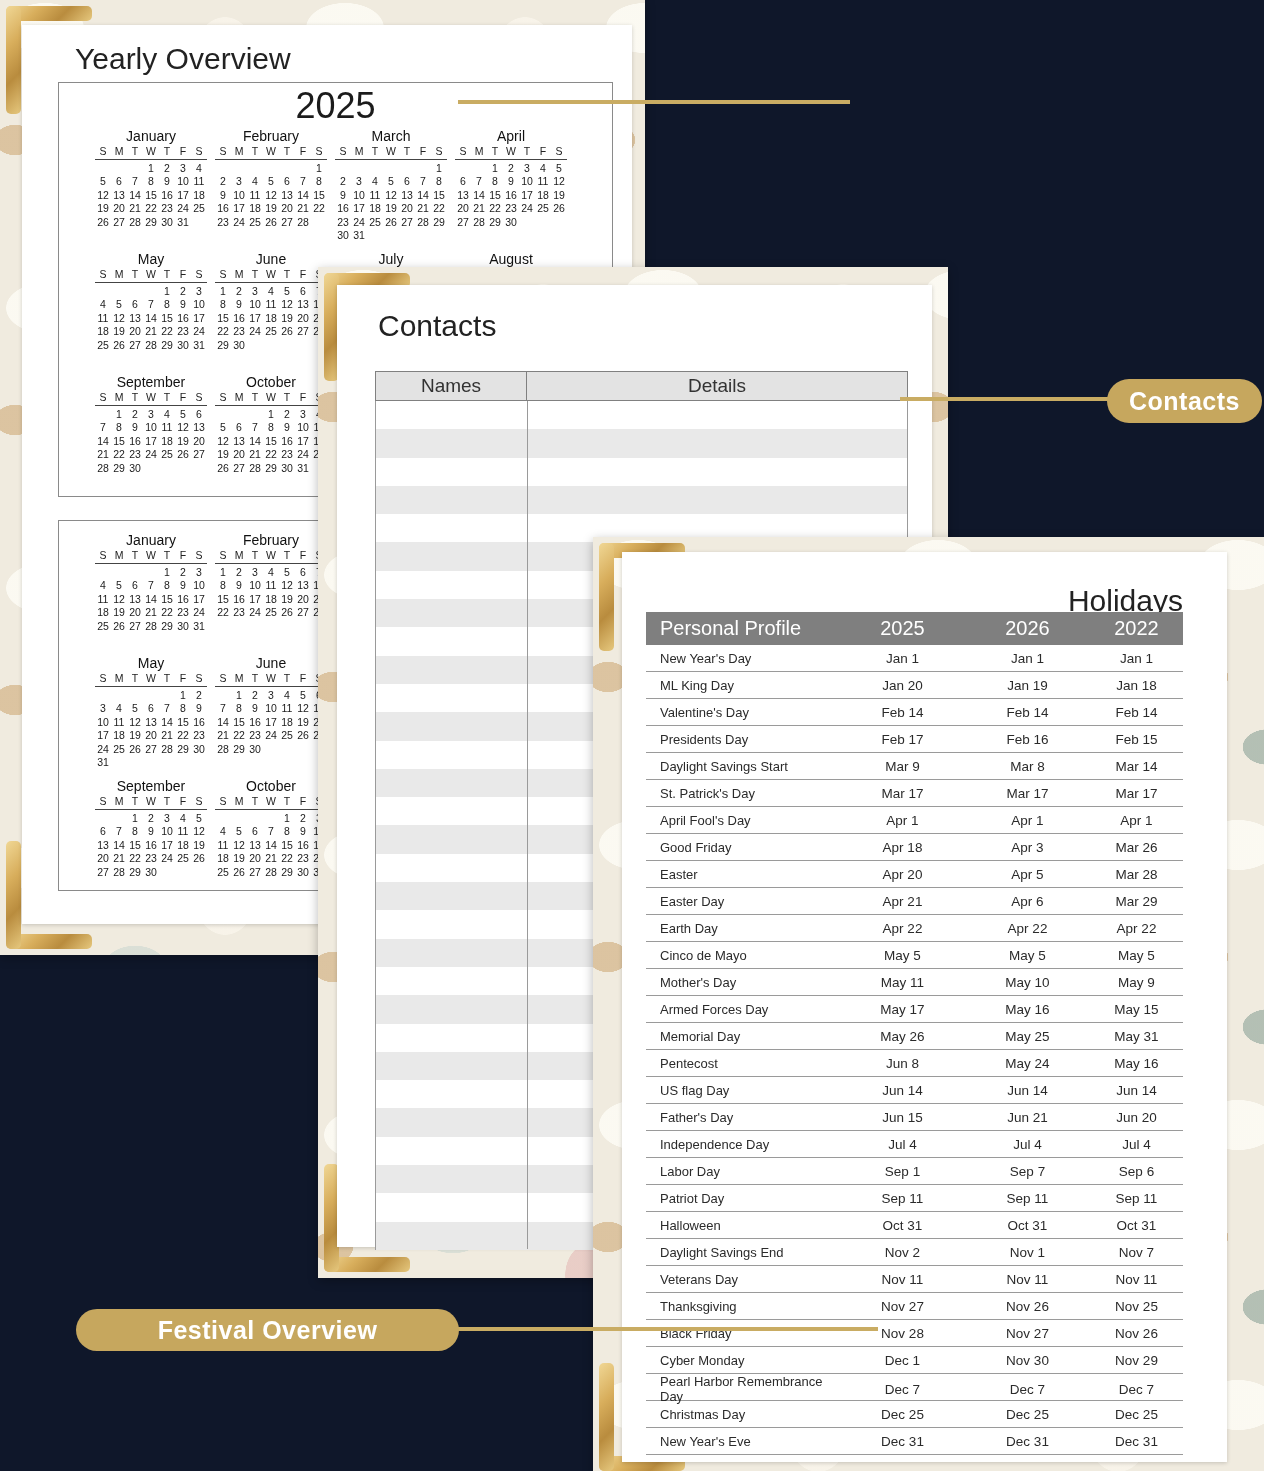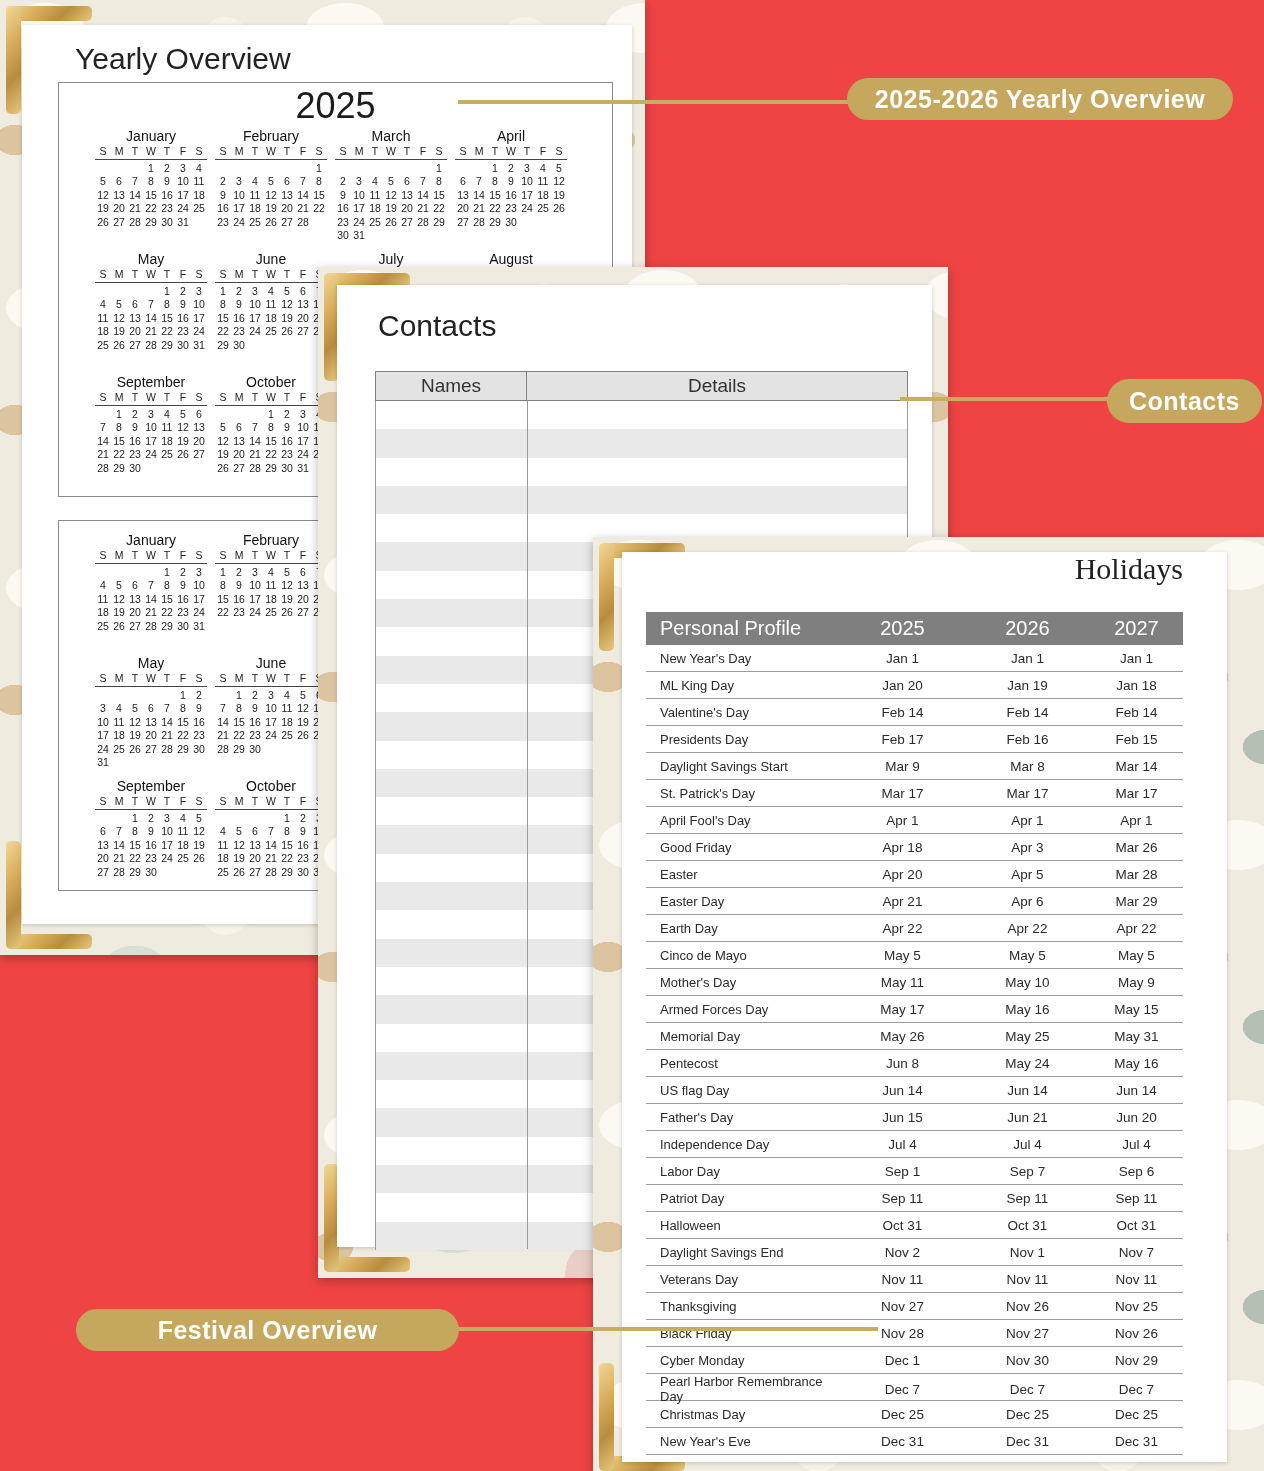--- a/index.html
+++ b/index.html
@@ -1,16 +1,16 @@
 <!DOCTYPE html>
 <html><head>
 <meta charset="utf-8">
 <style>
   html,body{margin:0;padding:0;background:#ffffff;}
-  .canvas{position:relative;width:1264px;height:1471px;overflow:hidden;background:#ef4444;
+  .canvas{position:relative;width:1264px;height:1471px;overflow:hidden;background:#0f172a;
           font-family:"Liberation Sans", sans-serif;color:#1b1b1b;}
 
   
   .cover{position:absolute;box-shadow:0 3px 10px rgba(0,0,0,.28);}
   .floral{
     background-color:#f0ebdf;
     background-image:
       radial-gradient(ellipse 70px 45px at 15% 10%, rgba(252,250,243,.95) 55%, rgba(252,250,243,0) 56%),
       radial-gradient(ellipse 55px 70px at 75% 20%, rgba(248,244,234,.9) 55%, rgba(248,244,234,0) 56%),
       radial-gradient(ellipse 60px 40px at 45% 45%, rgba(214,221,213,.85) 50%, rgba(214,221,213,0) 51%),
@@ -66,21 +66,21 @@
   .c-h-cell + .c-h-cell{border-left:none;}
   .c-body{position:relative;height:849px;border-left:1px solid #9a9a9a;border-right:1px solid #9a9a9a;
           border-bottom:1px solid #9a9a9a;box-sizing:border-box;}
   .c-row{height:28.3px;}
   .c-row.alt{background:#e9e9e9;}
   .c-divider{position:absolute;left:151px;top:0;width:1px;height:100%;background:#9a9a9a;}
 
   
   #cover3{left:593px;top:537px;width:671px;height:940px;z-index:5;}
   #sheet3{left:622px;top:552px;width:605px;height:910px;z-index:6;}
-  #sheet3 .page-title{right:44px;top:0;font-family:Liberation Serif, serif;}
+  #sheet3 .page-title{right:44px;top:32px;}
   .h-table{position:absolute;left:24px;top:60px;width:537px;}
   .h-header{display:grid;grid-template-columns:194px 125px 125px 93px;height:33px;
             background:#7f7f7f;color:#fff;font-weight:normal;font-size:20px;align-items:center;}
   .h-header .h-profile{padding-left:14px;}
   .h-header .h-year{text-align:center;}
   .h-row{display:grid;grid-template-columns:194px 125px 125px 93px;height:26px;
          border-bottom:1px solid #9a9a9a;align-items:center;}
   .h-name{padding-left:14px;font-size:13px;color:#2b2b2b;}
   .h-date{text-align:center;font-size:13.5px;color:#2b2b2b;}
 
@@ -1322,21 +1322,21 @@
         <div class="bar-v"></div>
       </div>
   </div>
   <div class="sheet" id="sheet3">
     <div class="page-title">Holidays</div>
     <div class="h-table">
       <div class="h-header">
         <div class="h-profile">Personal Profile</div>
         <div class="h-year">2025</div>
         <div class="h-year">2026</div>
-        <div class="h-year">2027</div>
+        <div class="h-year">2022</div>
       </div>
       <div id="holidays-body">
           <div class="h-row">
             <div class="h-name">New Year's Day</div>
             <div class="h-date">Jan 1</div>
             <div class="h-date">Jan 1</div>
             <div class="h-date">Jan 1</div>
           </div>
           <div class="h-row">
             <div class="h-name">ML King Day</div>
@@ -1510,19 +1510,18 @@
             <div class="h-name">New Year's Eve</div>
             <div class="h-date">Dec 31</div>
             <div class="h-date">Dec 31</div>
             <div class="h-date">Dec 31</div>
           </div>
         </div>
     </div>
   </div>
 
   <div class="callout-line" id="line-yearly"></div>
-  <div class="pill" id="pill-yearly">2025-2026 Yearly Overview</div>
   <div class="callout-line" id="line-contacts"></div>
   <div class="pill" id="pill-contacts">Contacts</div>
   <div class="callout-line" id="line-festival"></div>
   <div class="pill" id="pill-festival">Festival Overview</div>
 
 </div>
 
 </body></html>

